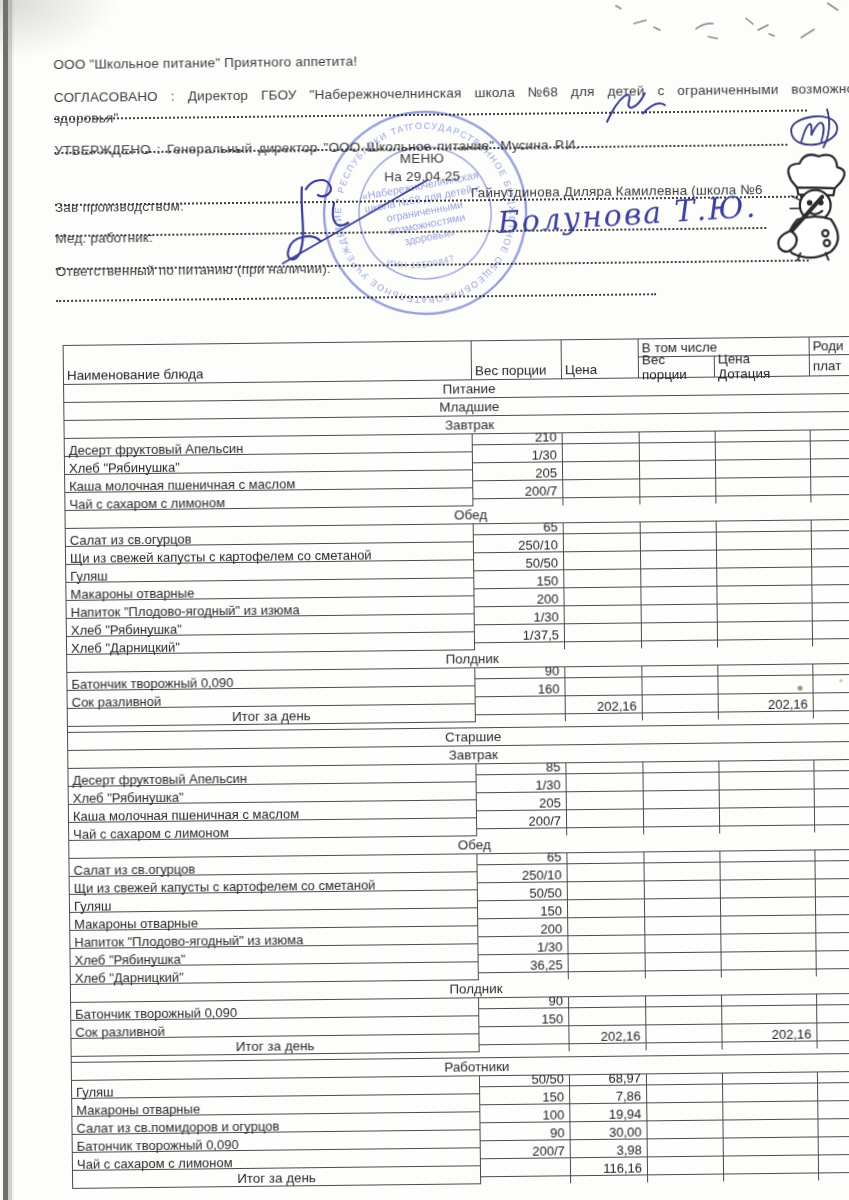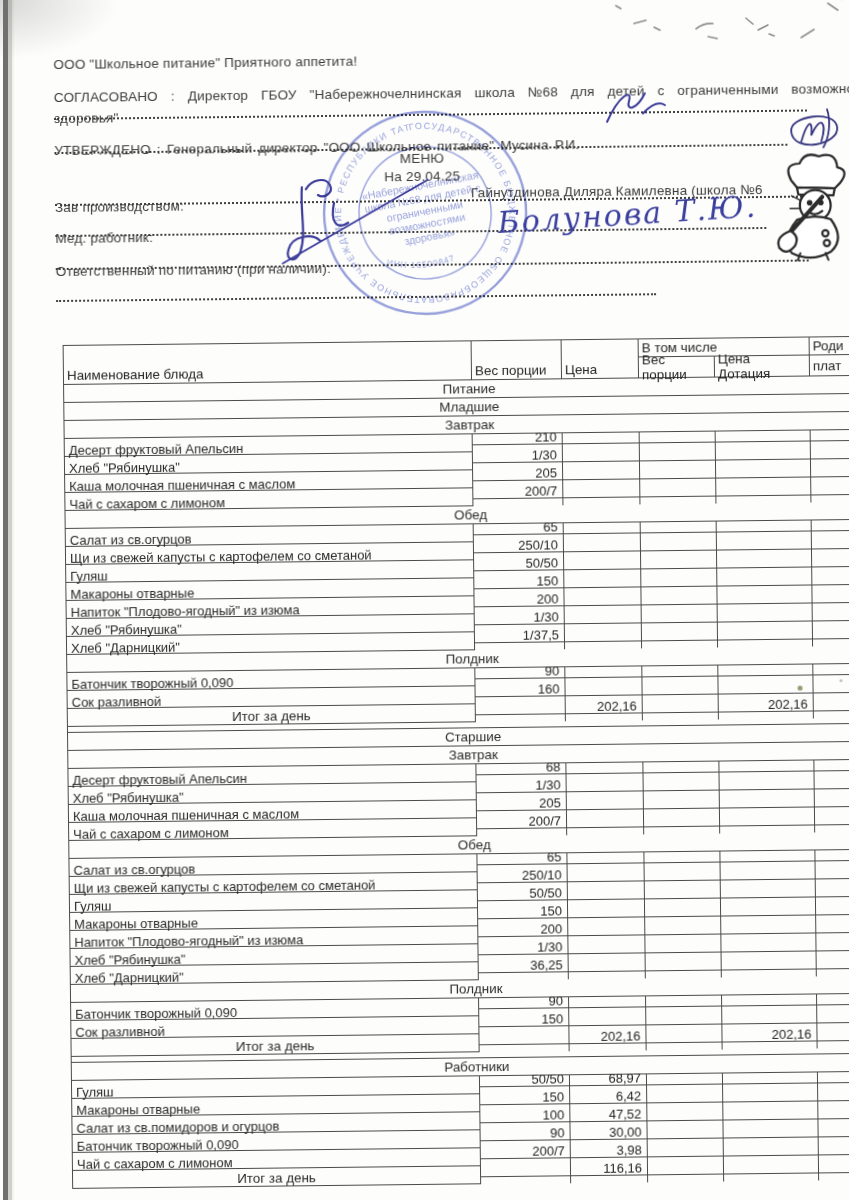--- a/index.html
+++ b/index.html
@@ -354,21 +354,21 @@
             <div class="csec">Старшие</div>
           </div>
           <div class="trow">
             <div class="csec">Завтрак</div>
           </div>
           <div class="trow">
             <div class="cell cname">
               <span>Десерт фруктовый Апельсин</span>
             </div>
             <div class="cell cnum">
-              <span class="num">68</span>
+              <span class="num">85</span>
             </div>
             <div class="cell cnum"></div>
             <div class="cell cnum"></div>
             <div class="cell cnum"></div>
             <div class="cell cnum"></div>
           </div>
           <div class="trow">
             <div class="cell cname">
               <span>Хлеб "Рябинушка"</span>
             </div>
@@ -553,35 +553,35 @@
             <div class="cell cnum"></div>
           </div>
           <div class="trow">
             <div class="cell cname">
               <span>Макароны отварные</span>
             </div>
             <div class="cell cnum">
               <span class="num">150</span>
             </div>
             <div class="cell cnum">
-              <span class="num">6,42</span>
+              <span class="num">7,86</span>
             </div>
             <div class="cell cnum"></div>
             <div class="cell cnum"></div>
             <div class="cell cnum"></div>
           </div>
           <div class="trow">
             <div class="cell cname">
               <span>Салат из св.помидоров и огурцов</span>
             </div>
             <div class="cell cnum">
               <span class="num">100</span>
             </div>
             <div class="cell cnum">
-              <span class="num">47,52</span>
+              <span class="num">19,94</span>
             </div>
             <div class="cell cnum"></div>
             <div class="cell cnum"></div>
             <div class="cell cnum"></div>
           </div>
           <div class="trow">
             <div class="cell cname">
               <span>Батончик творожный 0,090</span>
             </div>
             <div class="cell cnum">

